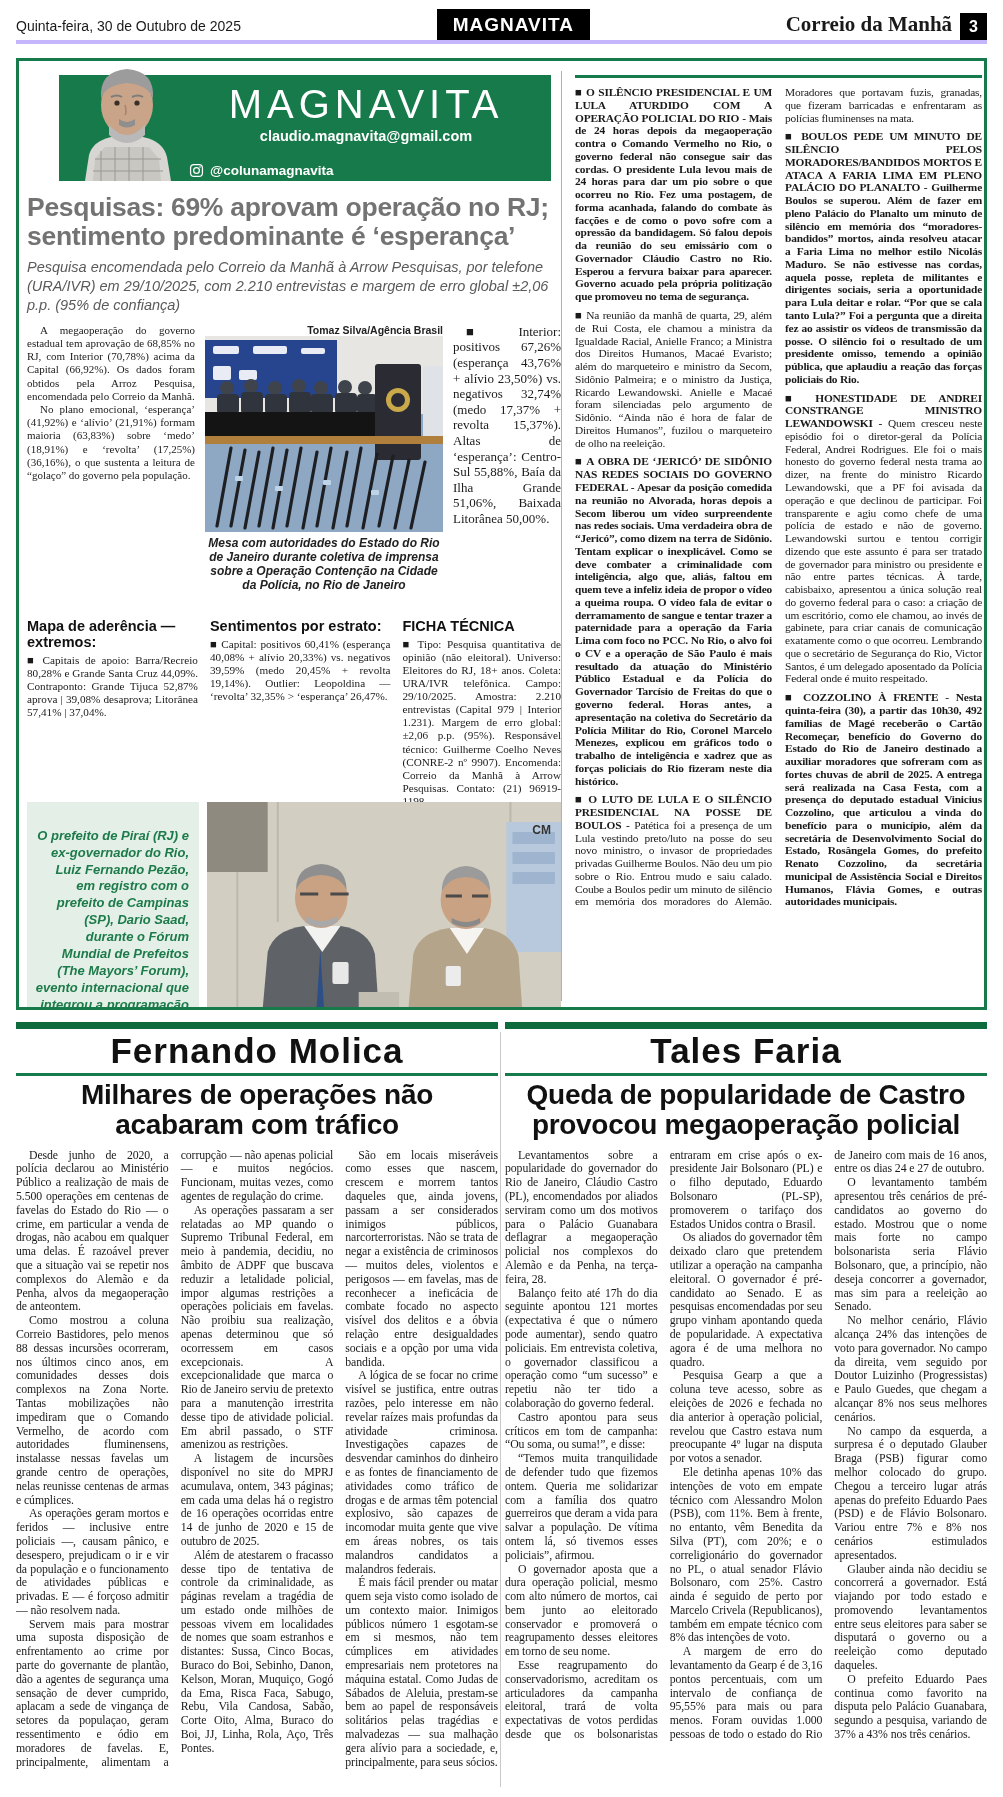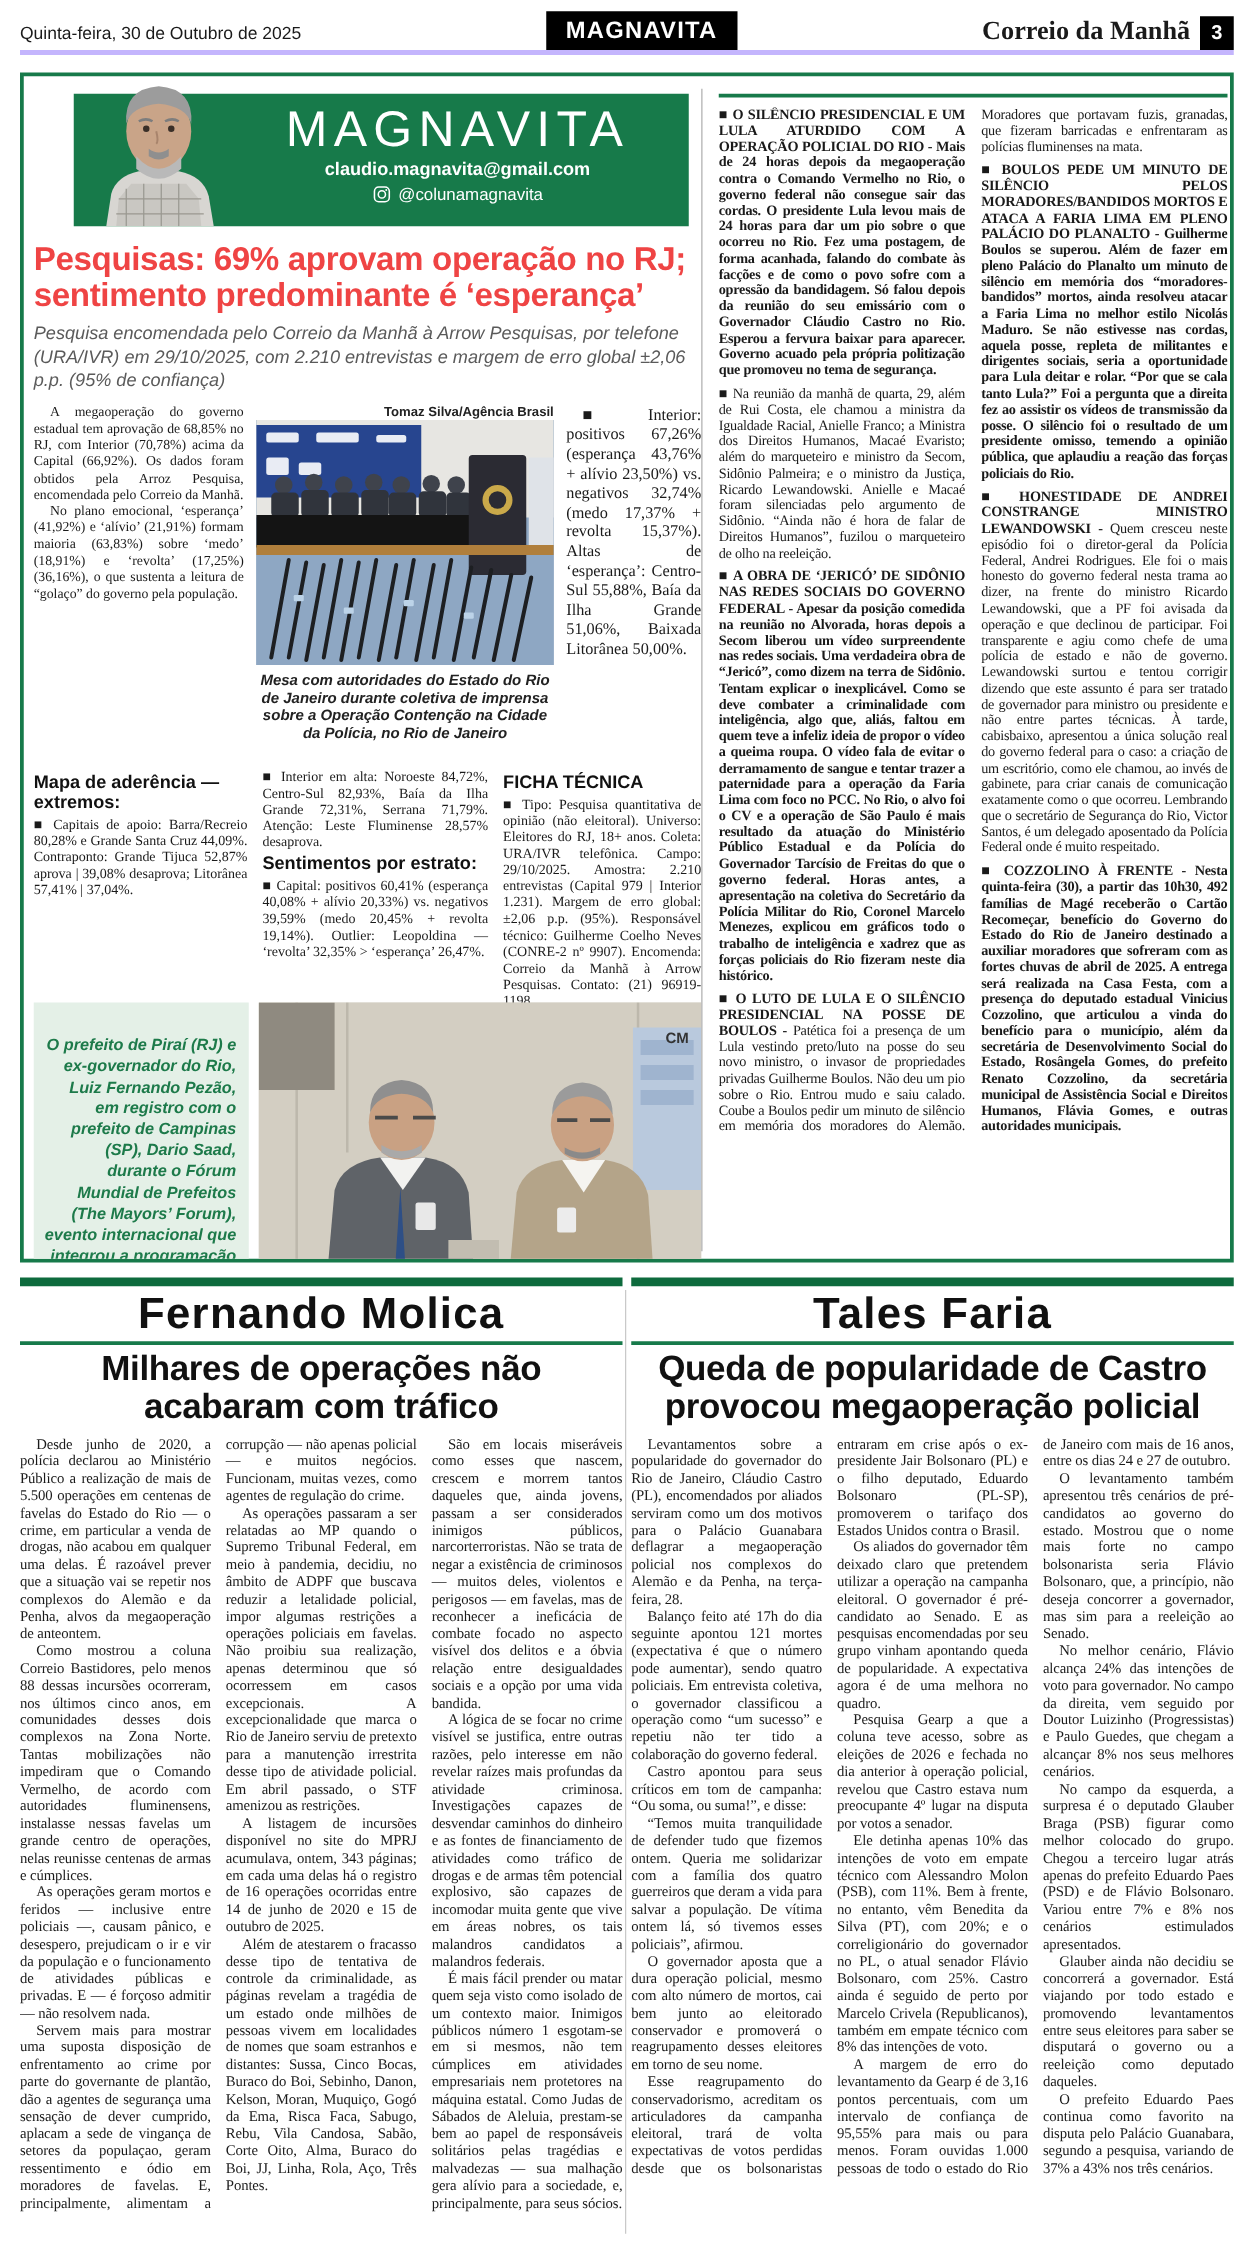--- a/index.html
+++ b/index.html
@@ -25,25 +25,25 @@
   #top-frame{position:absolute;left:16px;top:58px;width:971px;height:952px;border:3px solid var(--green);
           background:#fff;overflow:hidden;}
   #main-left{position:absolute;left:8px;top:0;width:534px;height:100%;}
 
   #masthead{position:relative;margin:14px 0 0 32px;width:492px;height:106px;background:var(--green);}
   #masthead .portrait{position:absolute;left:12px;bottom:0;width:112px;height:122px;}
   #masthead .mh-right{position:absolute;left:130px;right:8px;top:8px;text-align:center;color:#fff;}
   .mh-title{font-family:"Liberation Sans","DejaVu Sans",sans-serif;font-weight:500;font-size:40px;
           letter-spacing:5px;line-height:1.05;}
   .mh-email{font-family:"Liberation Sans",sans-serif;font-weight:bold;font-size:14.5px;margin-top:3px;}
-  .mh-insta{font-family:"Liberation Sans",sans-serif;font-weight:normal;font-size:13.5px;margin-top:4px;
-          display:flex;align-items:center;justify-content:center;gap:6px;}
+  .mh-insta{font-family:"Liberation Sans",sans-serif;font-weight:bold;font-size:13.5px;margin-top:19px;
+          display:flex;align-items:center;gap:6px;}
 
   #headline{font-family:"Liberation Sans","DejaVu Sans",sans-serif;font-weight:bold;font-size:26.5px;
-          line-height:1.1;letter-spacing:-0.3px;margin:12px 0 0 0;color:#ef4444;}
+          line-height:1.1;letter-spacing:-0.3px;margin:12px 0 0 0;color:#737373;}
   #deck{font-family:"Liberation Sans",sans-serif;font-style:italic;font-size:14.5px;color:var(--gray);
           line-height:1.3;margin:7px 0 0 0;}
 
   #row1{display:flex;gap:10px;margin-top:9px;height:286px;}
   .colA{width:168px;font-size:11px;line-height:1.2;text-align:justify;}
   .colA p, .colC p{text-indent:13px;}
   .photo-block{width:238px;}
   .credit{font-family:"Liberation Sans",sans-serif;font-weight:bold;font-size:10.5px;text-align:right;color:#222;}
   .photo1{width:238px;height:196px;background:#8fa8c4;}
   .caption1{font-family:"Liberation Sans",sans-serif;font-weight:bold;font-style:italic;font-size:12px;
@@ -219,23 +219,20 @@
       </div>
 
       <div id="row2">
         <div class="c1">
           <div class="subhead">Mapa de aderência — extremos:</div>
           <div class="statcol">
               <p>■ Capitais de apoio: Barra/Recreio 80,28% e Grande Santa Cruz 44,09%. Contraponto: Grande Tijuca 52,87% aprova | 39,08% desaprova; Litorânea 57,41% | 37,04%.</p>
             </div>
         </div>
         <div class="c2">
-          <div class="statcol">
-              <p>■ Interior em alta: Noroeste 84,72%, Centro-Sul 82,93%, Baía da Ilha Grande 72,31%, Serrana 71,79%. Atenção: Leste Fluminense 28,57% desaprova.</p>
-            </div>
           <div class="subhead">Sentimentos por estrato:</div>
           <div class="statcol">
               <p>■ Capital: positivos 60,41% (esperança 40,08% + alívio 20,33%) vs. negativos 39,59% (medo 20,45% + revolta 19,14%). Outlier: Leopoldina — ‘revolta’ 32,35% &gt; ‘esperança’ 26,47%.</p>
             </div>
         </div>
         <div class="c3">
           <div class="subhead">FICHA TÉCNICA</div>
           <div class="statcol">
               <p>■ Tipo: Pesquisa quantitativa de opinião (não eleitoral). Universo: Eleitores do RJ, 18+ anos. Coleta: URA/IVR telefônica. Campo: 29/10/2025. Amostra: 2.210 entrevistas (Capital 979 | Interior 1.231). Margem de erro global: ±2,06 p.p. (95%). Responsável técnico: Guilherme Coelho Neves (CONRE-2 nº 9907). Encomenda: Correio da Manhã à Arrow Pesquisas. Contato: (21) 96919-1198 pesquisas@arrowpesquisas.com.br.</p>
             </div>

